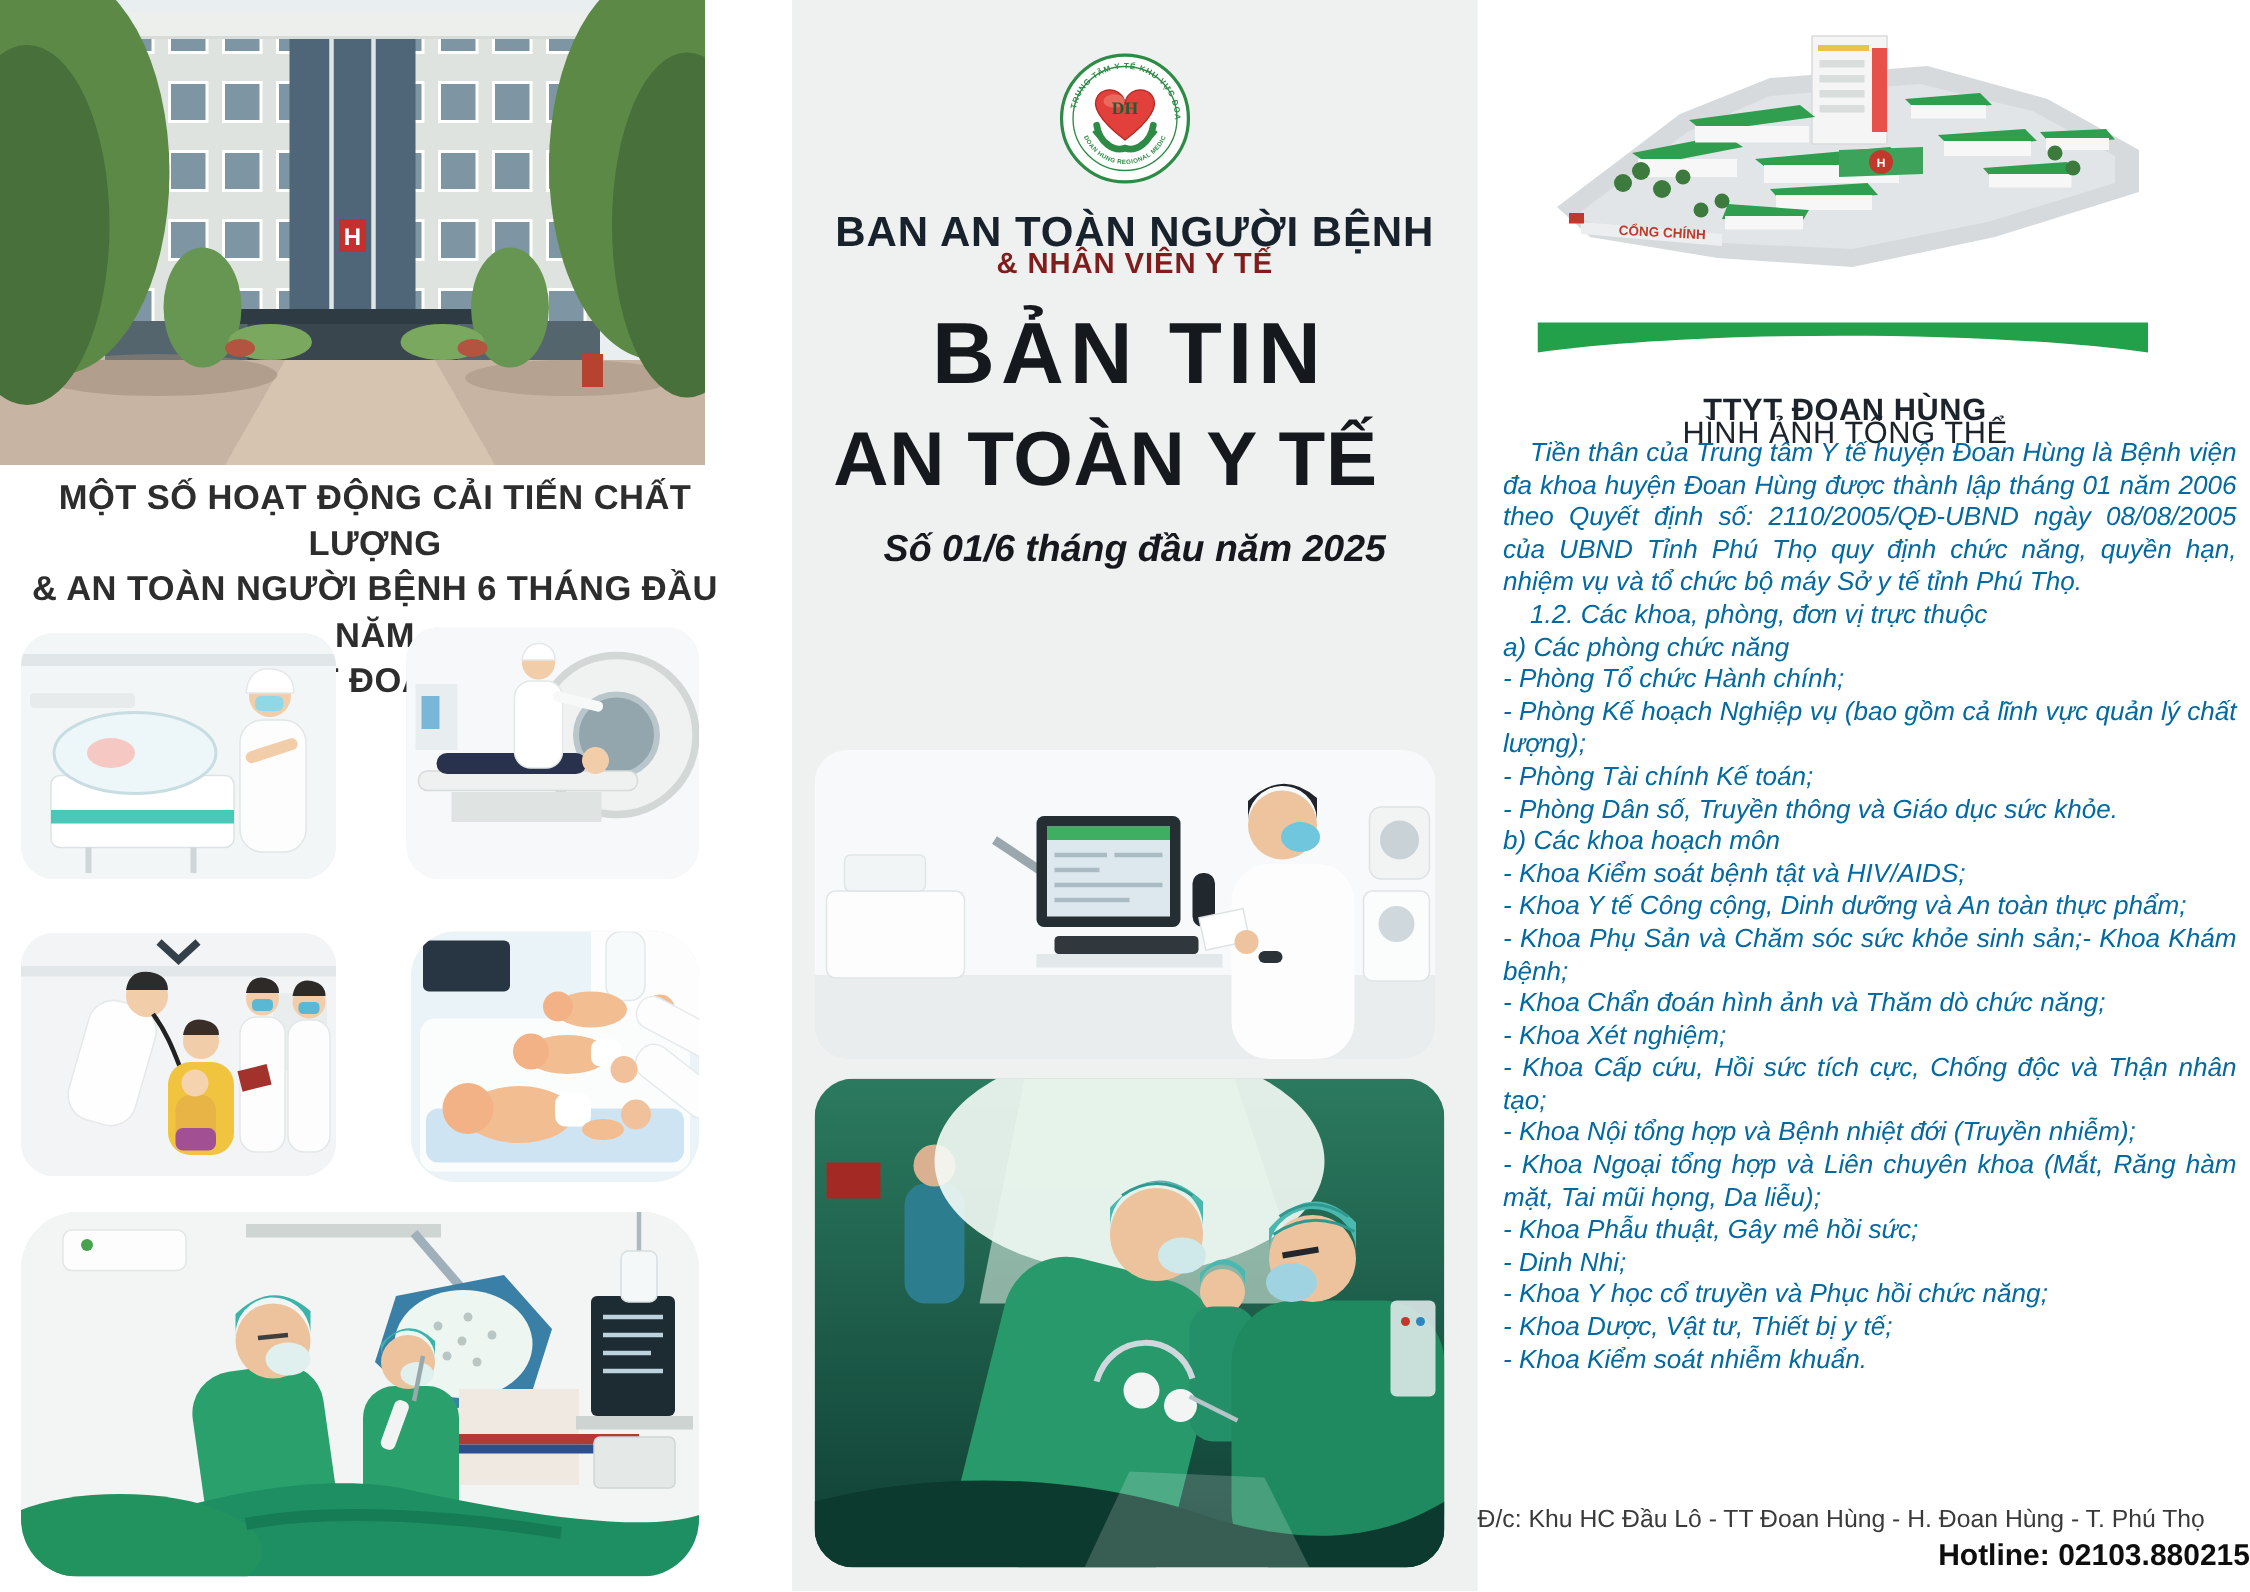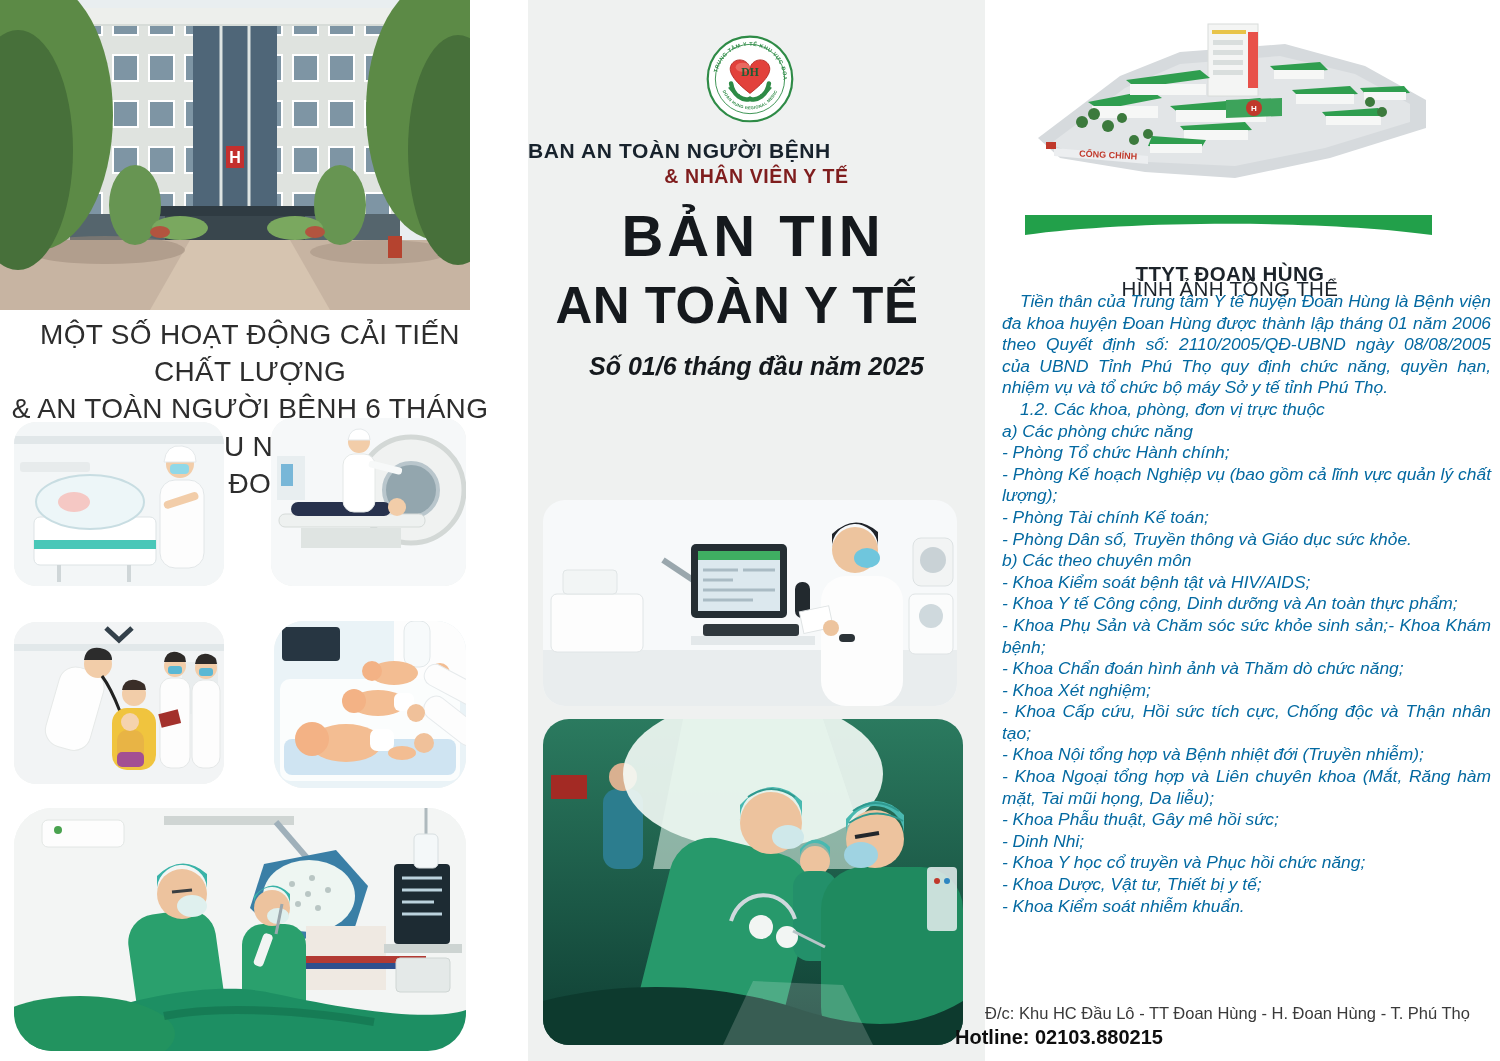--- a/index.html
+++ b/index.html
@@ -3,34 +3,34 @@
 <meta charset="utf-8">
 <style>
   html,body{margin:0;padding:0;background:#fff;}
   .canvas{position:relative;width:1500px;height:1061px;background:#ffffff;overflow:hidden;
           font-family:"Liberation Sans","DejaVu Sans",sans-serif;}
   .abs{position:absolute;}
   .ph{position:absolute;overflow:hidden;background:#eef1f0;}
   .ph svg{display:block;width:100%;height:100%;}
 
   
-  .left-title{left:5px;top:316px;width:490px;text-align:center;font-weight:normal;
-              font-size:28px;line-height:1.33;color:#2d2d2d;letter-spacing:.3px;}
+  .left-title{left:5px;top:316px;width:490px;text-align:center;font-weight:bold;
+              font-size:23px;line-height:1.33;color:#2d2d2d;letter-spacing:.3px;}
   .photo-building{left:0;top:0;width:470px;height:310px;background:#e9eef0;}
   .photo-incubator{left:14px;top:422px;width:210px;height:164px;border-radius:22px;}
   .photo-ct{left:271px;top:418px;width:195px;height:168px;border-radius:22px;}
   .photo-pediatric{left:14px;top:622px;width:210px;height:162px;border-radius:22px;}
   .photo-newborn{left:274px;top:621px;width:192px;height:167px;border-radius:30px;}
   .photo-endoscopy{left:14px;top:808px;width:452px;height:243px;border-radius:38px;}
 
   
   .center-panel{left:528px;top:0;width:457px;height:1061px;background:#eff1f0;}
   .logo-wrap{left:705px;top:34px;width:90px;height:100px;}
-  .org-line1{left:528px;top:139px;width:457px;text-align:left;font-weight:800;
-             font-size:21px;color:#17222c;letter-spacing:.6px;}
+  .org-line1{left:528px;top:139px;width:457px;text-align:center;font-weight:800;
+             font-size:28px;color:#17222c;letter-spacing:.6px;}
   .org-line2{left:528px;top:165px;width:457px;text-align:center;font-weight:800;
              font-size:19.5px;color:#7f1d1d;letter-spacing:.6px;}
   .big-title1{left:528px;top:202px;width:450px;text-align:center;font-weight:800;
               font-size:58px;color:#15191d;letter-spacing:4px;}
   .big-title2{left:528px;top:276px;width:418px;text-align:center;font-weight:800;
               font-size:51px;color:#15191d;letter-spacing:.5px;}
   .issue-line{left:528px;top:352px;width:457px;text-align:center;font-style:italic;
               font-weight:bold;font-size:25px;color:#15191d;}
   .photo-lab{left:543px;top:500px;width:414px;height:206px;border-radius:22px;}
   .photo-surgery{left:543px;top:719px;width:420px;height:326px;border-radius:26px;}
@@ -41,21 +41,21 @@
   .cap1{left:1000px;top:237px;width:460px;text-align:center;font-weight:400;
         font-size:20.5px;color:#1c232a;letter-spacing:.4px;margin-top:40px;}
   .cap2{left:1000px;top:262px;width:460px;text-align:center;font-weight:800;
         font-size:20.5px;color:#1c232a;letter-spacing:.4px;}
   .body-text{left:1002px;top:291px;width:489px;}
   .body-text p{margin:0;font-size:17.4px;line-height:21.6px;font-style:italic;
                color:#0369a1;text-align:justify;font-weight:500;}
   .body-text p.indent{text-indent:18px;}
   .address-line{left:955px;top:1004px;width:545px;text-align:center;
                 font-size:16.5px;color:#3a3a3a;}
-  .hotline-line{left:955px;top:1026px;width:545px;text-align:left;
+  .hotline-line{left:955px;top:1026px;width:545px;text-align:right;
                 font-size:20px;font-weight:800;color:#0e0e0e;}
 </style>
 </head>
 <body>
 
 <div class="canvas">
 
   <div class="ph photo-building">
     <svg viewBox="0 0 470 310" preserveAspectRatio="none">
       <rect width="470" height="310" fill="#e9eef0"></rect>
@@ -419,21 +419,21 @@
   <div class="abs cap2">TTYT ĐOAN HÙNG</div>
 
   <div class="abs body-text">
       <p class="indent">Tiền thân của Trung tâm Y tế huyện Đoan Hùng là Bệnh viện đa khoa huyện Đoan Hùng được thành lập tháng 01 năm 2006 theo Quyết định số: 2110/2005/QĐ-UBND ngày 08/08/2005 của UBND Tỉnh Phú Thọ quy định chức năng, quyền hạn, nhiệm vụ và tổ chức bộ máy Sở y tế tỉnh Phú Thọ.</p>
       <p class="indent">1.2. Các khoa, phòng, đơn vị trực thuộc</p>
       <p>a) Các phòng chức năng</p>
       <p>- Phòng Tổ chức Hành chính;</p>
       <p>- Phòng Kế hoạch Nghiệp vụ (bao gồm cả lĩnh vực quản lý chất lượng);</p>
       <p>- Phòng Tài chính Kế toán;</p>
       <p>- Phòng Dân số, Truyền thông và Giáo dục sức khỏe.</p>
-      <p>b) Các theo chuyên môn</p>
+      <p>b) Các khoa hoạch môn</p>
       <p>- Khoa Kiểm soát bệnh tật và HIV/AIDS;</p>
       <p>- Khoa Y tế Công cộng, Dinh dưỡng và An toàn thực phẩm;</p>
       <p>- Khoa Phụ Sản và Chăm sóc sức khỏe sinh sản;- Khoa Khám bệnh;</p>
       <p>- Khoa Chẩn đoán hình ảnh và Thăm dò chức năng;</p>
       <p>- Khoa Xét nghiệm;</p>
       <p>- Khoa Cấp cứu, Hồi sức tích cực, Chống độc và Thận nhân tạo;</p>
       <p>- Khoa Nội tổng hợp và Bệnh nhiệt đới (Truyền nhiễm);</p>
       <p>- Khoa Ngoại tổng hợp và Liên chuyên khoa (Mắt, Răng hàm mặt, Tai mũi họng, Da liễu);</p>
       <p>- Khoa Phẫu thuật, Gây mê hồi sức;</p>
       <p>- Dinh Nhi;</p>

